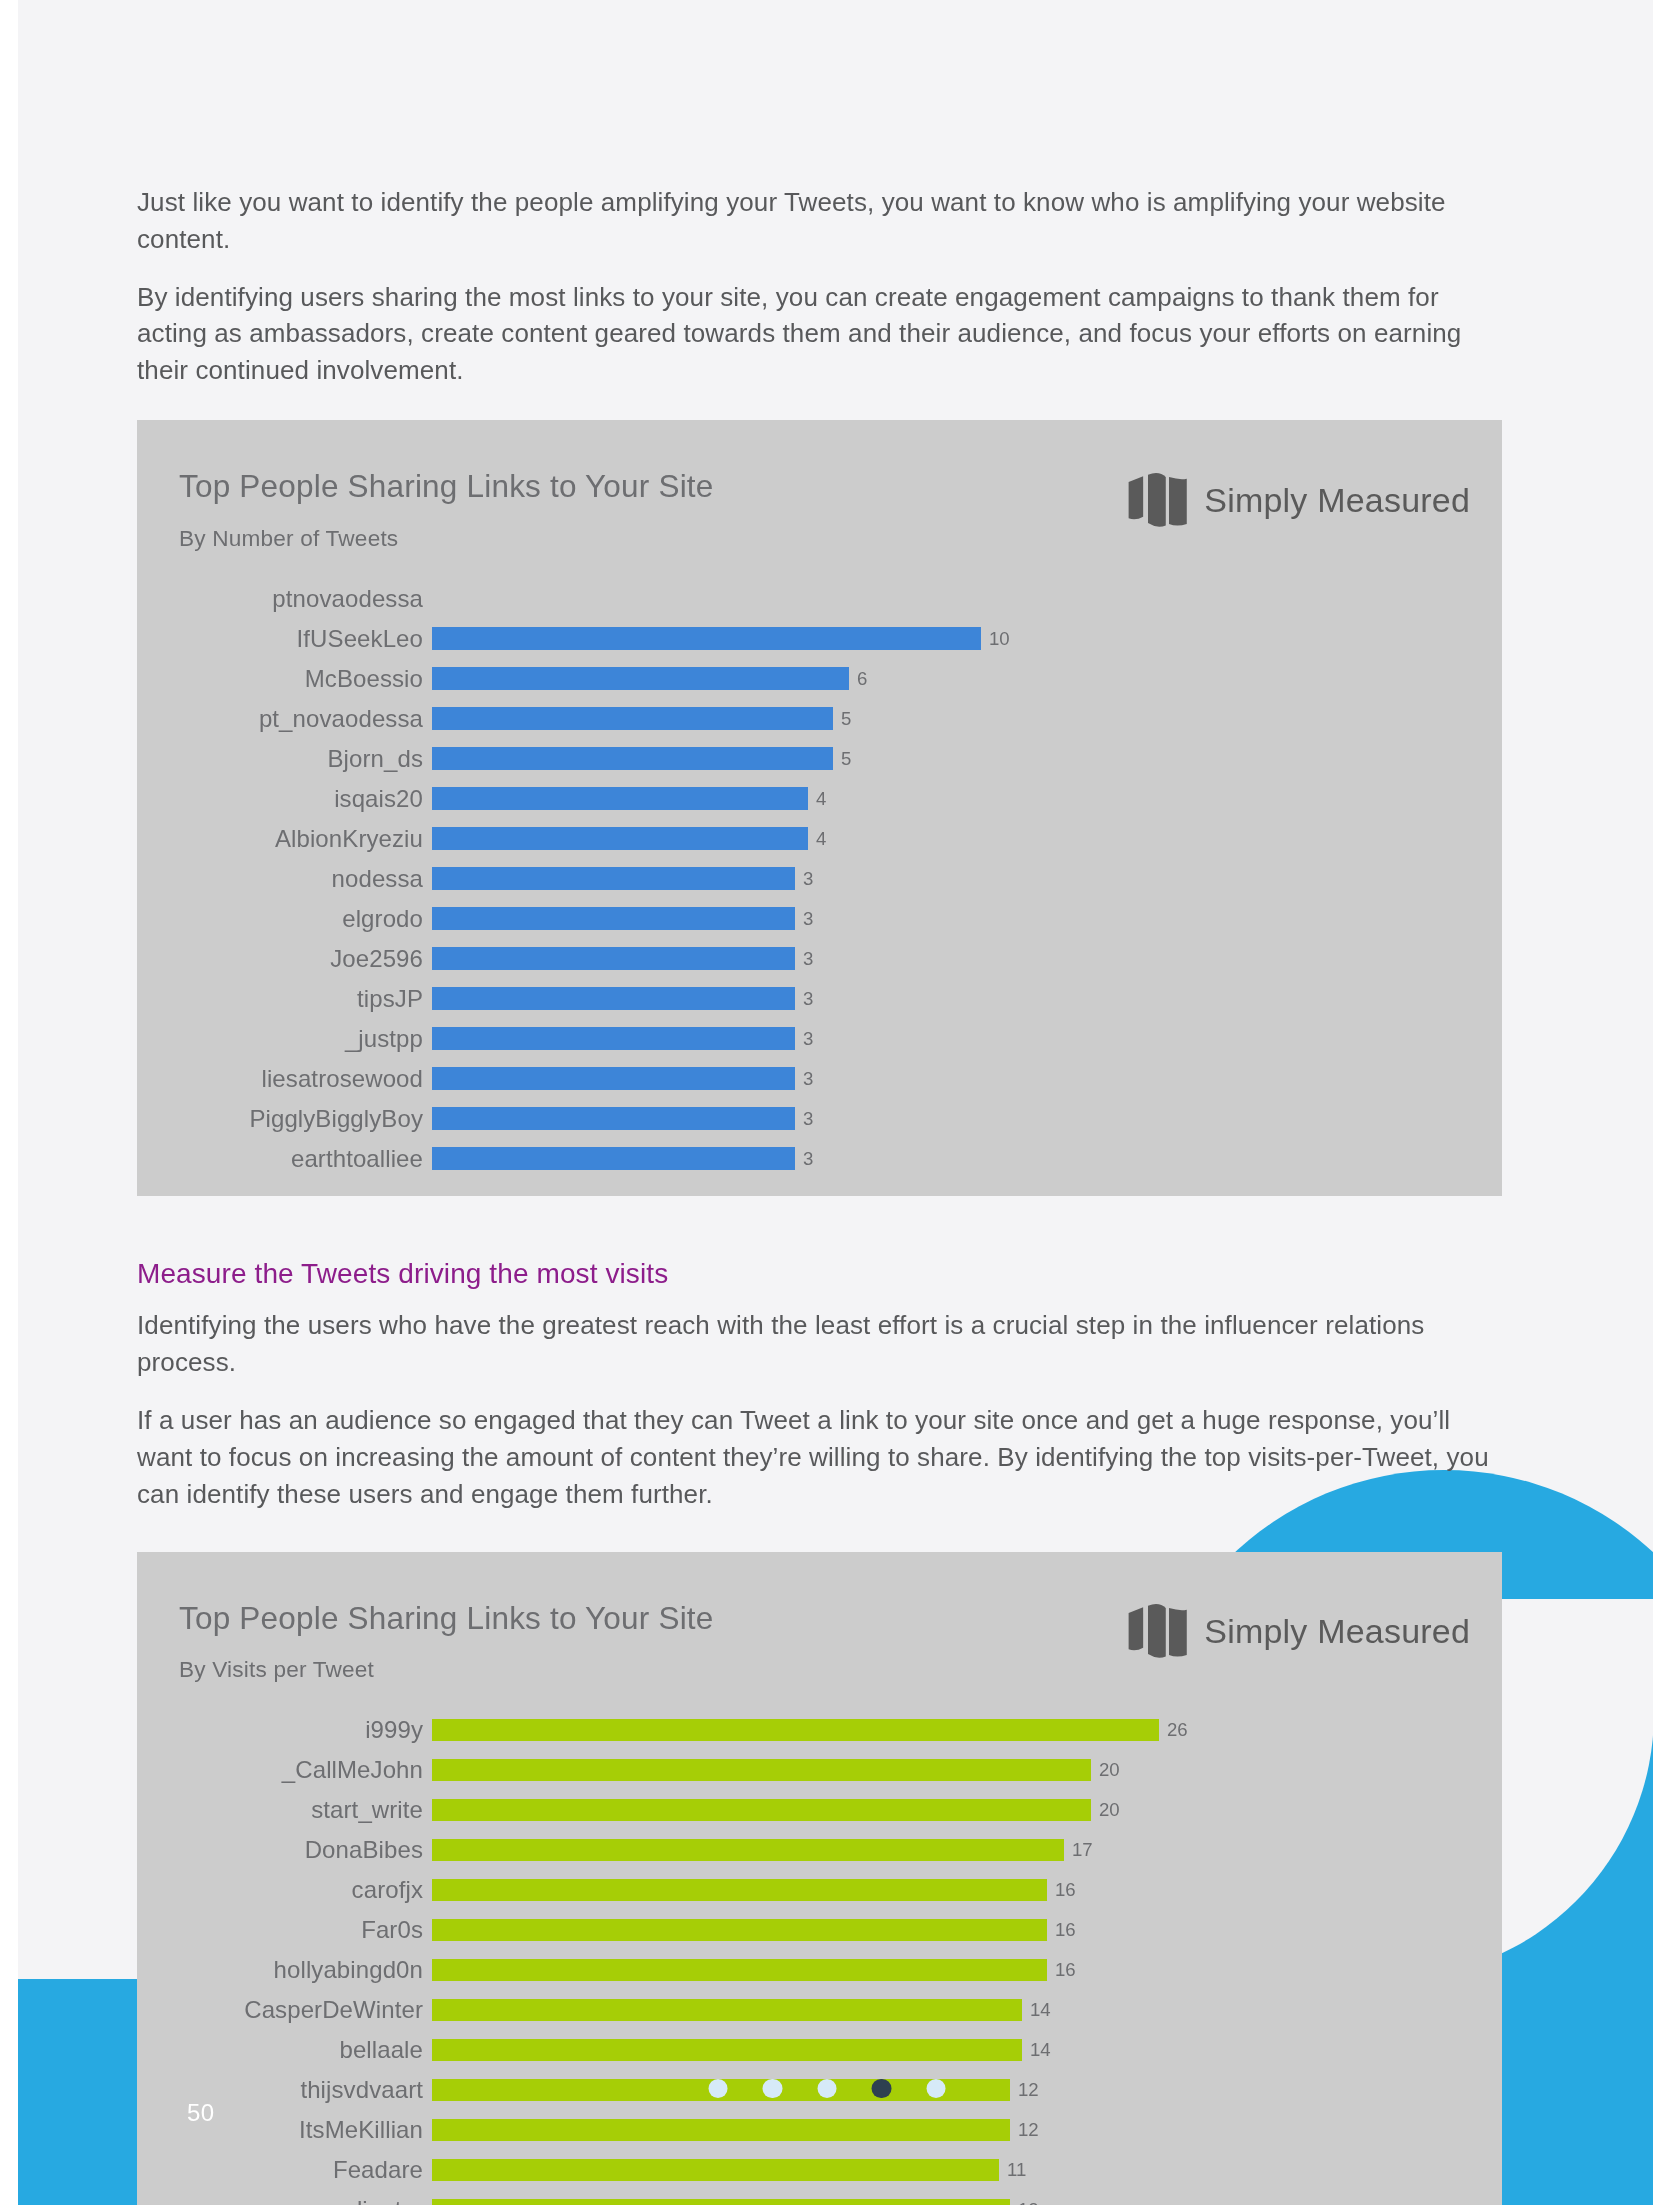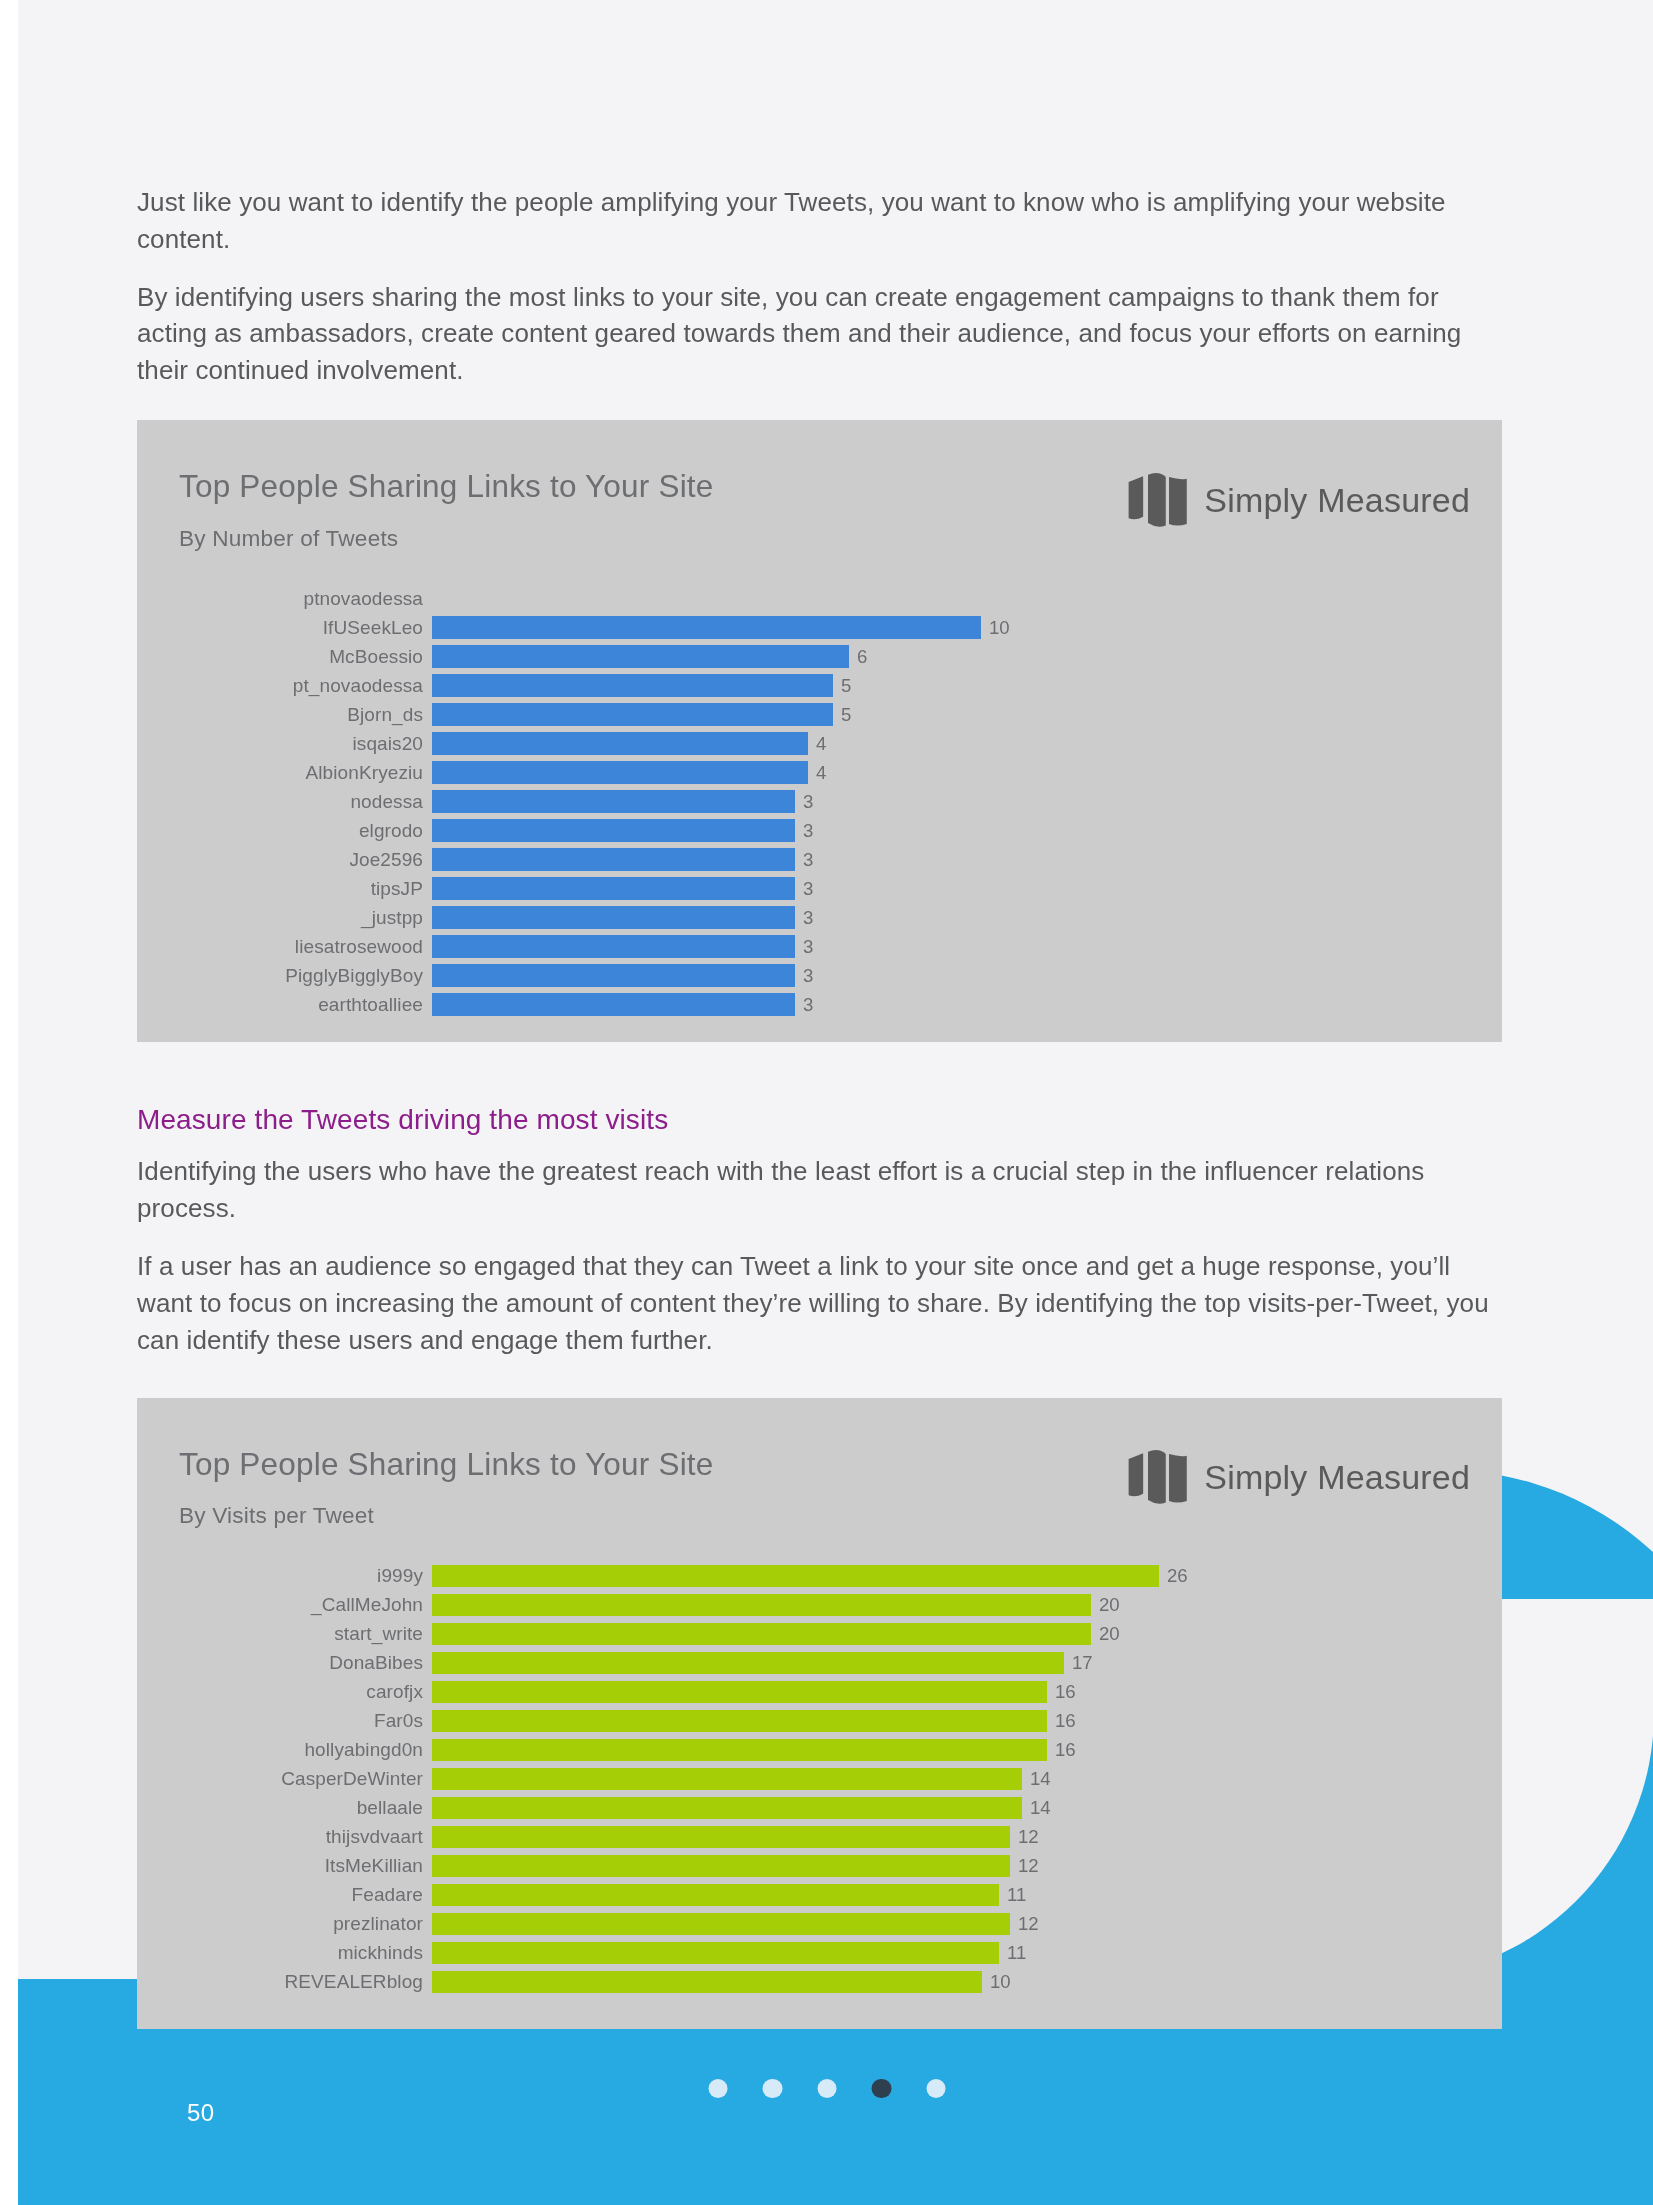--- a/index.html
+++ b/index.html
@@ -145,28 +145,28 @@
   
   .bars {
     margin-top: 34px;
     padding: 0 0 0 0;
   }
   .bar-row {
     display: flex;
     align-items: center;
     height: 26px;
   }
-  .bar-row + .bar-row { margin-top: 3px; align-items: center; }
+  .bar-row + .bar-row { margin-top: 14px; align-items: center; }
 
   .bar-label {
     width: 295px;
     text-align: right;
     padding-right: 9px;
     color: #6d6e71;
-    font-size: 19px;
+    font-size: 24px;
     font-weight: 400;
     letter-spacing: 0.1px;
     white-space: nowrap;
   }
   .bar-track {
     flex: 1;
     position: relative;
     height: 100%;
   }
   .bar-fill {

